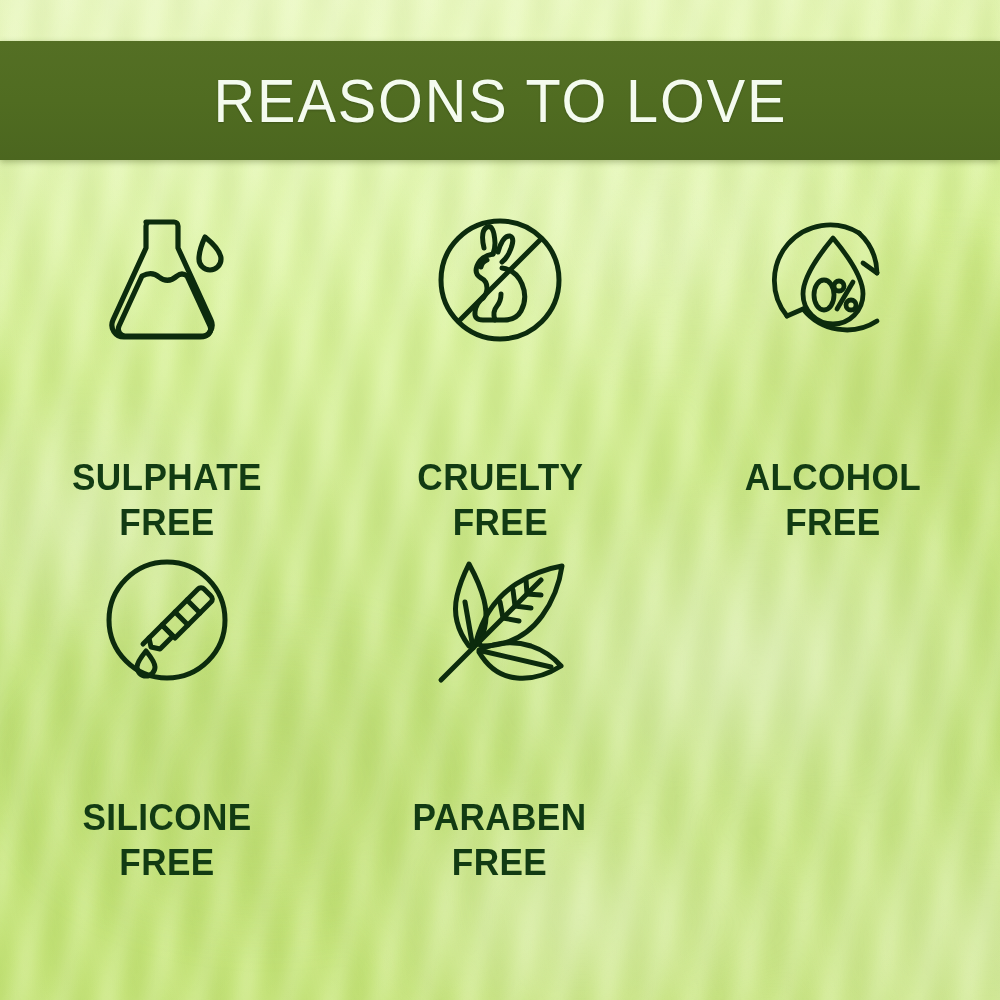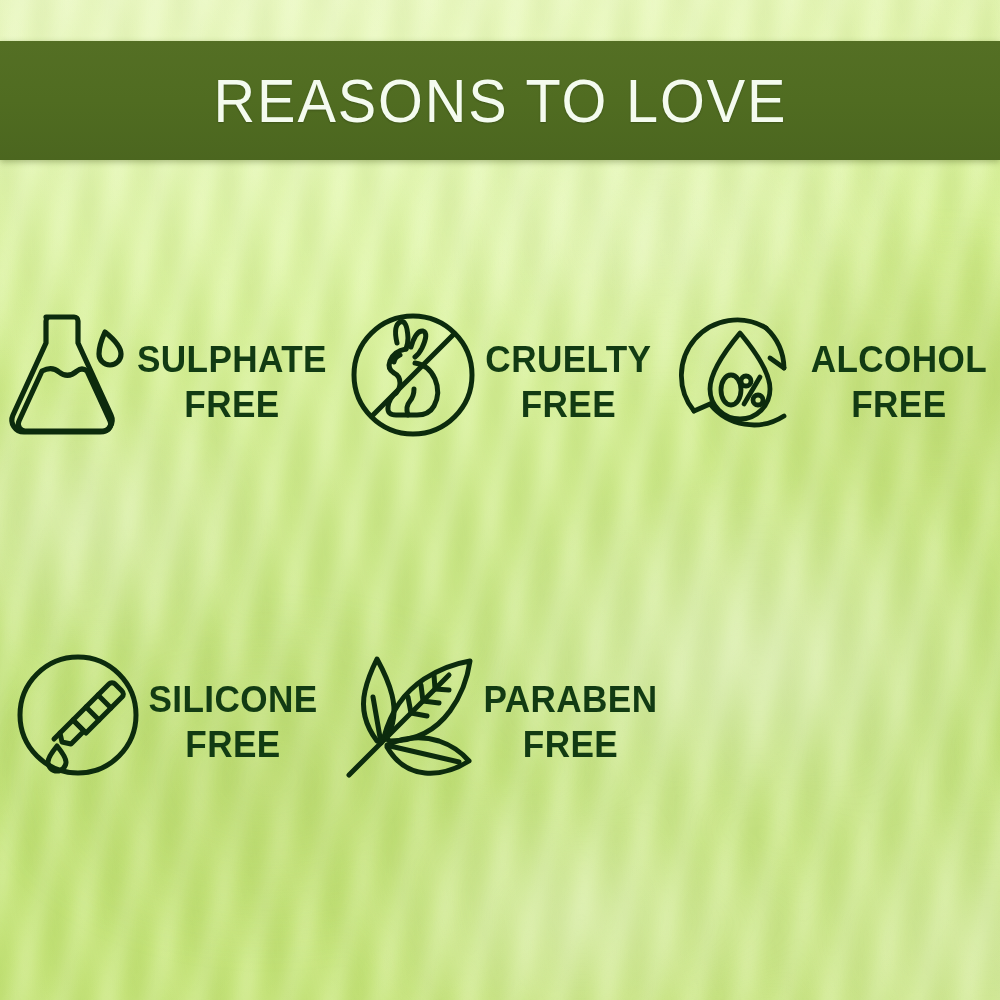--- a/index.html
+++ b/index.html
@@ -73,21 +73,21 @@
   }
 
   
   .grid{
     position:absolute;left:0;top:205px;width:1000px;height:680px;
     display:grid;
     grid-template-columns:repeat(3,1fr);
     grid-template-rows:repeat(2,1fr);
   }
   .cell{
-    display:flex;flex-direction:row;align-items:center;justify-content:center;
+    display:flex;flex-direction:column;align-items:center;justify-content:space-between;
   }
   .icon-wrap{
     height:150px;display:flex;align-items:center;justify-content:center;
   }
   .icon-wrap svg{display:block;}
   .label{
     margin-top:14px;
     text-align:center;
     color:#123b13;
     font-size:37px;

